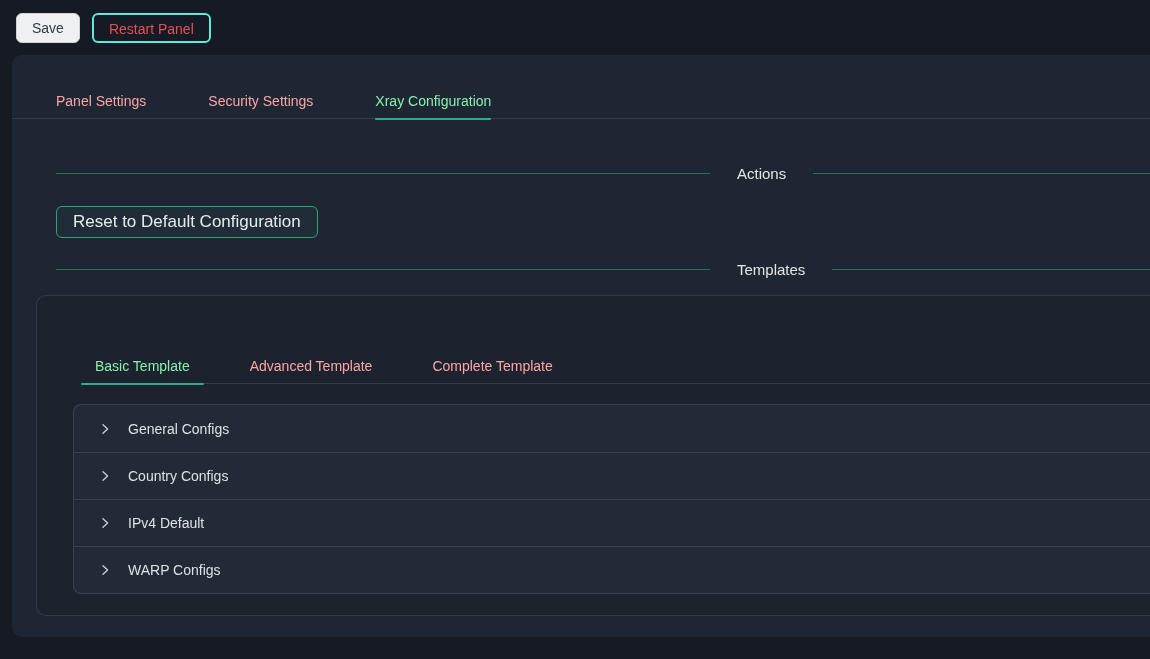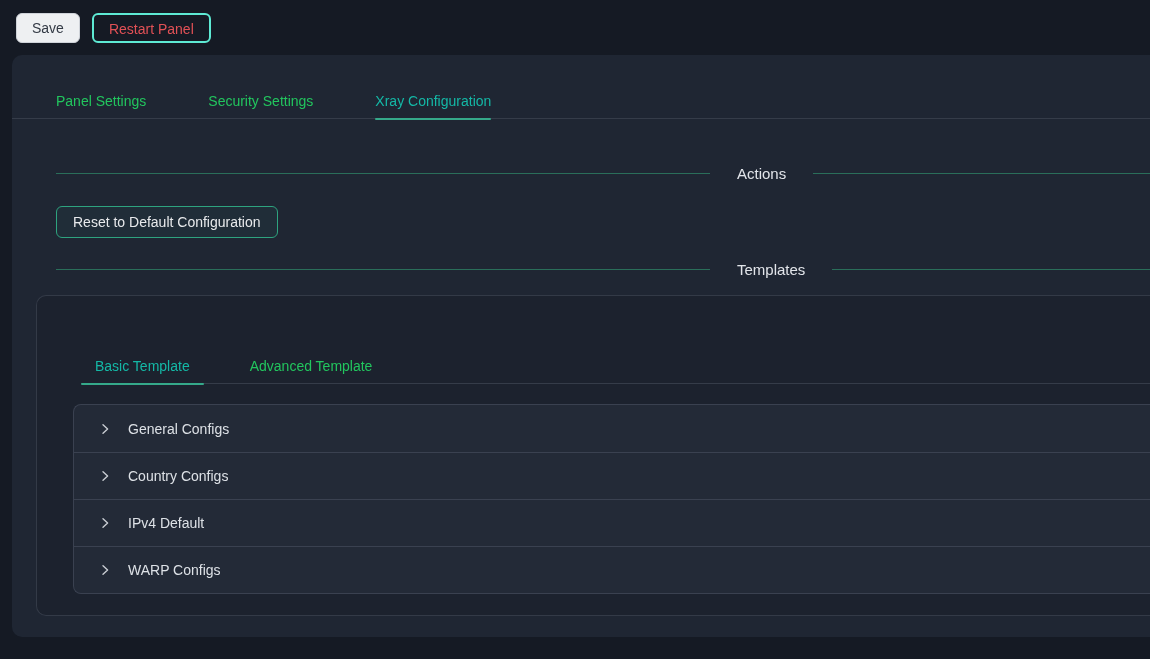--- a/index.html
+++ b/index.html
@@ -56,25 +56,25 @@
     height: 36px;
     align-items: center;
     border-bottom: 1px solid #353c49;
     position: relative;
   }
   .tab {
     position: relative;
     height: 36px;
     display: flex; align-items: center;
     font-size: 14px;
-    color: #22c55e;
+    color: #fca5a5;
     cursor: pointer;
     white-space: nowrap;
   }
-  .tab.active { color: #14b8a6; }
+  .tab.active { color: #86efac; }
   .tab .ink {
     position: absolute; left: 0; right: 0; bottom: -1px;
     height: 2px; background: #35a98a; border-radius: 2px;
   }
 
   
   .divider {
     display: flex; align-items: center;
     padding-left: 44px;
     height: 20px;
@@ -88,21 +88,21 @@
 
   .divider-actions { margin-top: 44px; }
   .divider-templates { margin-top: 21px; }
 
   
   .reset-row { padding-left: 44px; margin-top: 23px; }
   .btn-reset {
     background: rgba(53, 169, 138, 0.06);
     border: 1px solid #2ea37f;
     color: #e8eaec;
-    font-size: 14px;
+    font-size: 17px;
     height: 32px;
     line-height: 30px;
     padding: 0 16px;
     border-radius: 6px;
     cursor: pointer;
   }
 
   
   .inner-card {
     margin: 16px 0 0 24px;
@@ -197,20 +197,23 @@
   <div class="inner-card">
 
     <div class="inner-tabs">
       <div class="tab active">
         <span>Basic Template</span>
         <span class="ink"></span>
       </div>
       <div class="tab">
         <span>Advanced Template</span>
       </div>
+      <div class="tab">
+        <span>Complete Template</span>
+      </div>
     </div>
 
     <div class="collapse">
       <div class="collapse-item">
         <span class="chev">
           <svg width="12" height="12" viewBox="0 0 12 12">
               <path d="M4 1.8 L8.6 6 L4 10.2" fill="none" stroke="currentColor" stroke-width="1.4" stroke-linecap="round" stroke-linejoin="round"></path>
             </svg>
         </span>
         <span>General Configs</span>

